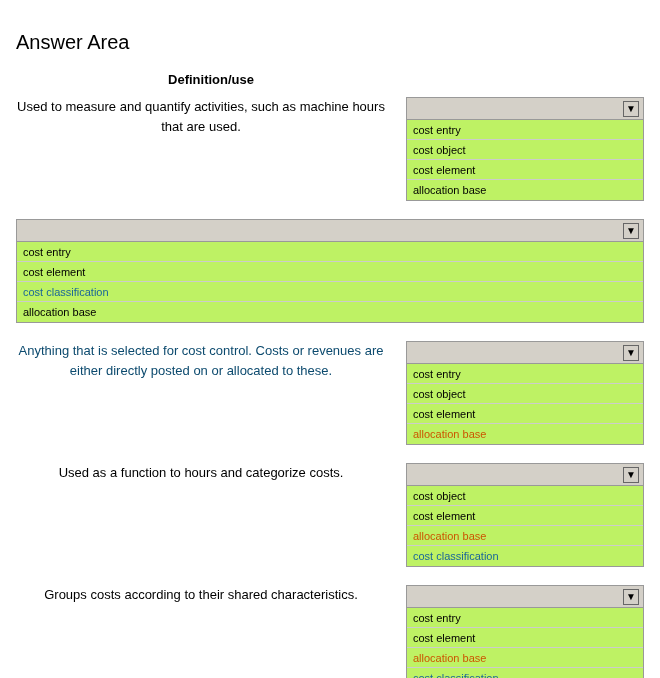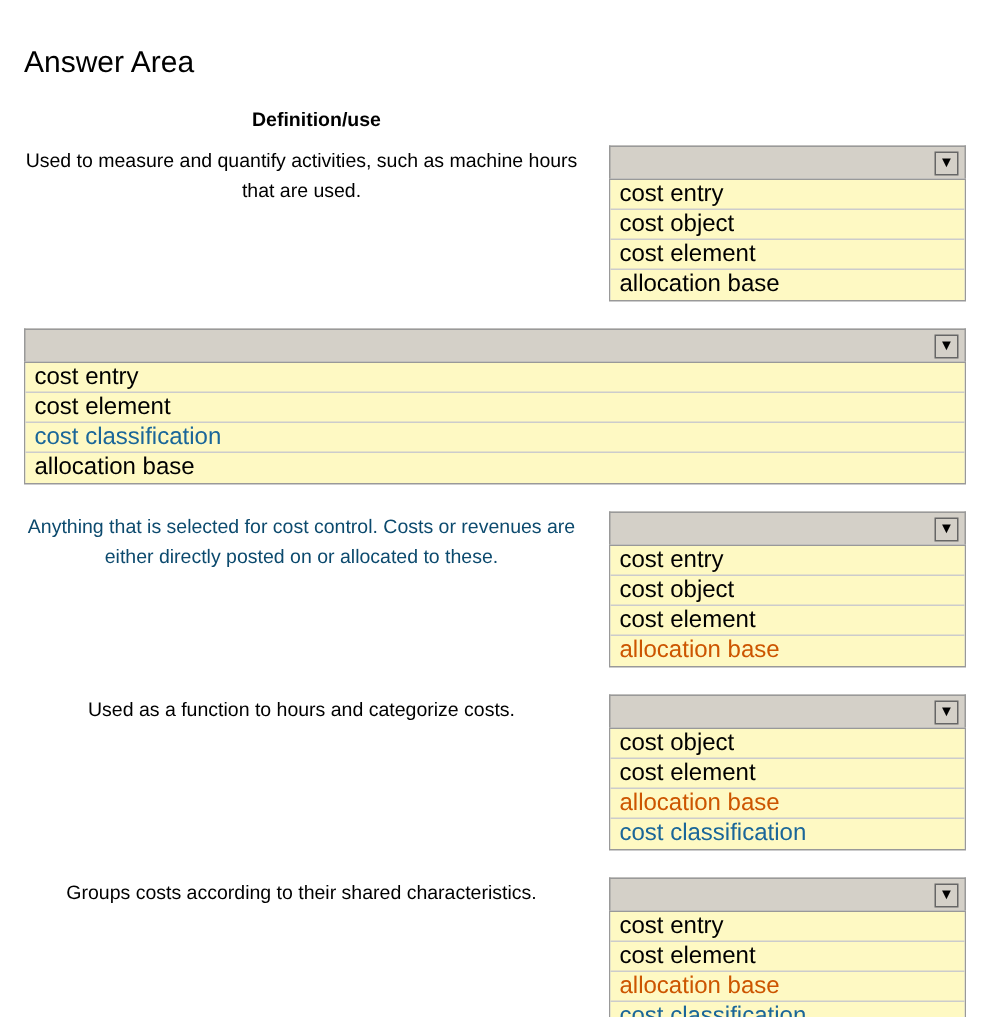--- a/index.html
+++ b/index.html
@@ -73,22 +73,22 @@
       justify-content: center;
       font-size: 10px;
       cursor: pointer;
     }
     .dropdown-list {
       border: 1px solid #999;
     }
     .dropdown-item {
       border-bottom: 1px solid #ccc;
       padding: 2px 6px;
-      font-size: 16px;
-      background: #fef9c3;
+      font-size: 11px;
+      background: #bef264;
       height: 20px;
       display: flex;
       align-items: center;
     }
     .dropdown-item:last-child {
       border-bottom: none;
     }
     .dropdown-item.orange {
       color: #cc5500;
     }

